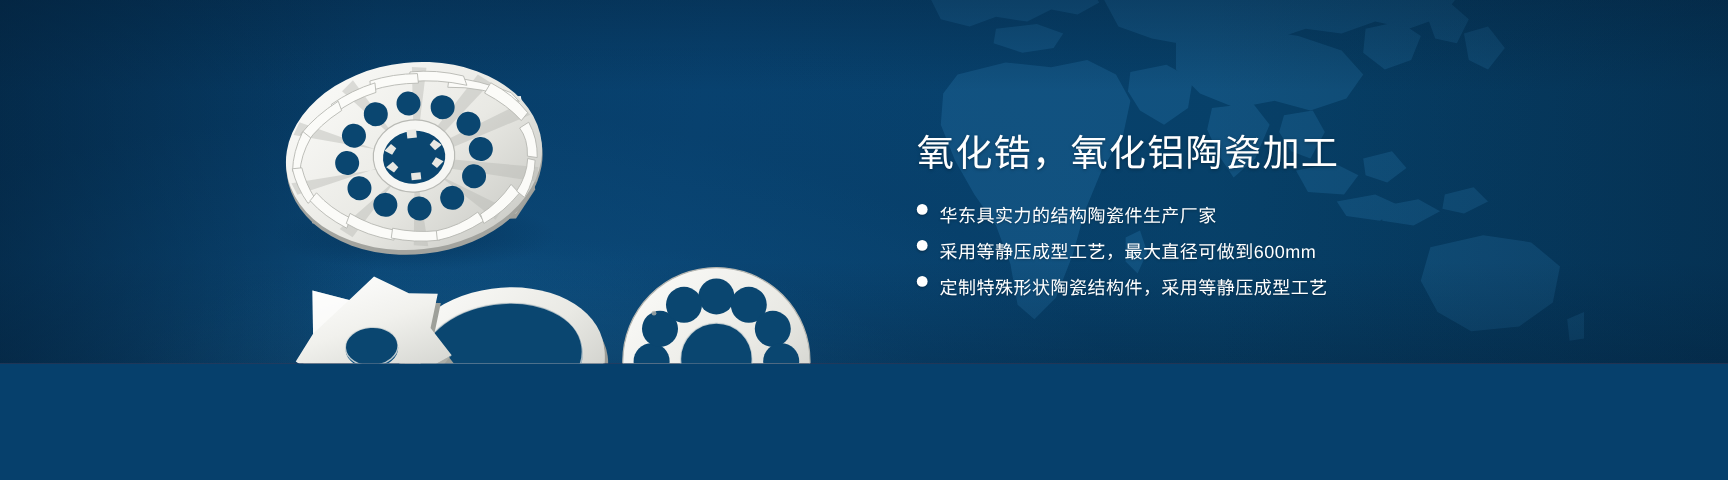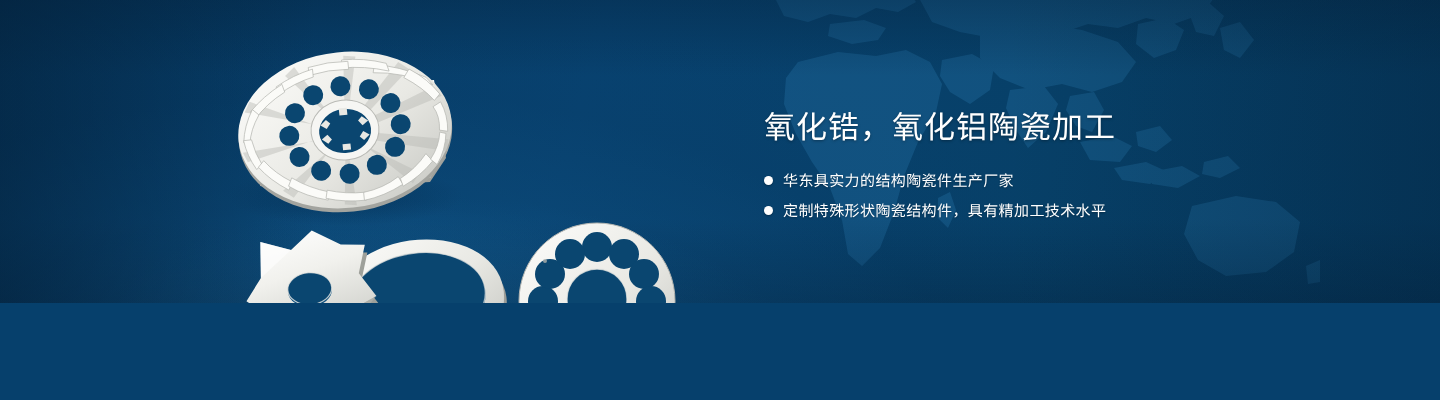--- a/index.html
+++ b/index.html
@@ -103,21 +103,21 @@
     white-space: nowrap;
     text-shadow: 0 1px 3px rgba(0,0,0,0.35);
   }
   .feature-list {
     list-style: none;
     margin: 0;
     padding: 0;
   }
   .feature-item {
     display: flex;
-    align-items: center;
+    align-items: flex-start;
     margin-bottom: 9px;
     white-space: nowrap;
   }
   .feature-item:last-child { margin-bottom: 0; }
   .bullet {
     flex: 0 0 auto;
     width: 9px;
     height: 9px;
     border-radius: 50%;
     background: #ffffff;
@@ -355,18 +355,22 @@
   <div class="copy">
     <h1 class="headline">氧化锆，氧化铝陶瓷加工</h1>
 
     <ul class="feature-list">
       <li class="feature-item">
         <span class="bullet"></span>
         <span class="feature-text">华东具实力的结构陶瓷件生产厂家</span>
       </li>
       <li class="feature-item">
         <span class="bullet"></span>
-        <span class="feature-text">定制特殊形状陶瓷结构件，具有精加工技术水平</span>
+        <span class="feature-text">采用等静压成型工艺，最大直径可做到600mm</span>
+      </li>
+      <li class="feature-item">
+        <span class="bullet"></span>
+        <span class="feature-text">定制特殊形状陶瓷结构件，采用等静压成型工艺</span>
       </li>
     </ul>
   </div>
 
 </div>
 
 </body></html>

